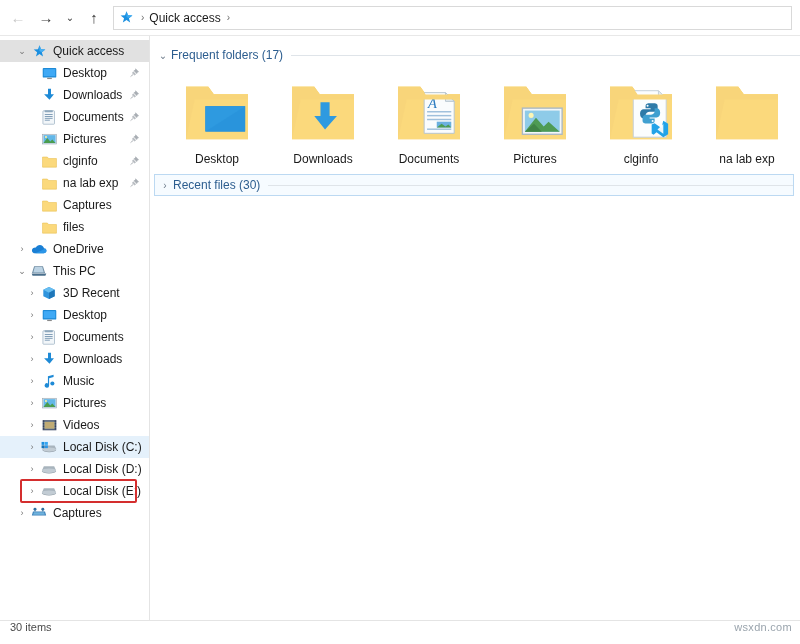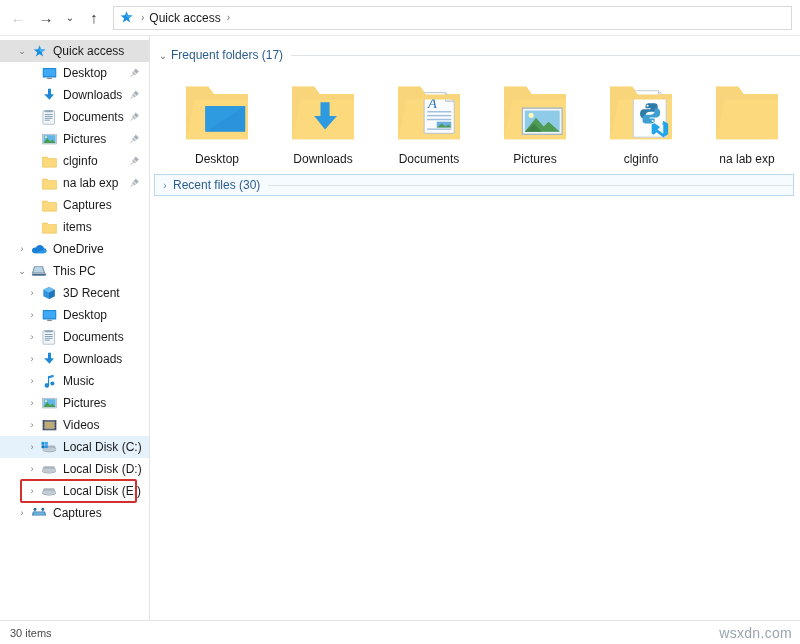--- a/index.html
+++ b/index.html
@@ -203,27 +203,26 @@
     color: #1a1a1a;
     text-align: center;
     white-space: nowrap;
   }
 
   
   .statusbar {
     height: 24px;
     border-top: 1px solid #e4e4e4;
     display: flex;
-    align-items: center;
     justify-content: space-between;
     padding: 0 8px 0 10px;
     background: #ffffff;
   }
   .status-left { font-size: 11px; color: #4a4a4a; }
-  .watermark { font-size: 14px; color: #9aa4ad; letter-spacing: .3px; }
+  .watermark { font-size: 11px; color: #9aa4ad; letter-spacing: .3px; }
 </style>
 </head>
 <body>
 
 <div class="navbar">
   <button class="nav-btn disabled">←</button>
   <button class="nav-btn">→</button>
   <button class="nav-btn small">⌄</button>
   <button class="nav-btn">↑</button>
 
@@ -359,21 +358,21 @@
           </span>
           <span class="label">Captures</span>
         </div>
         <div class="tree-row lvl1" id="tree-row-9">
           <span class="chev none">›</span>
           <span class="ico">
             <svg width="15" height="13" viewBox="0 0 16 14">
     <path d="M0.5 2.2h5.2l1.3 1.6h8.5v9.3H0.5z" fill="#fbd97c" stroke="#e8bd4e" stroke-width=".6"></path>
   </svg>
           </span>
-          <span class="label">items</span>
+          <span class="label">files</span>
         </div>
         <div class="tree-row lvl1b" id="tree-row-11">
           <span class="chev">›</span>
           <span class="ico">
             <svg width="16" height="12" viewBox="0 0 17 12">
               <path d="M4.4 10.6h9.1c1.6 0 2.9-1.2 2.9-2.7 0-1.4-1.1-2.6-2.6-2.7-.4-2-2.2-3.5-4.4-3.5-1.9 0-3.5 1.1-4.2 2.7-.2 0-.3-.1-.5-.1C2.6 4.3 1 5.7 1 7.5s1.5 3.1 3.4 3.1z" fill="#1a7fd4"></path>
               <path d="M4.4 10.6h9.1c1.6 0 2.9-1.2 2.9-2.7 0-1-.5-1.8-1.3-2.3-1.8 1.3-6.6 3.4-10.7 5z" fill="#2b96e8"></path>
             </svg>
           </span>
           <span class="label">OneDrive</span>

